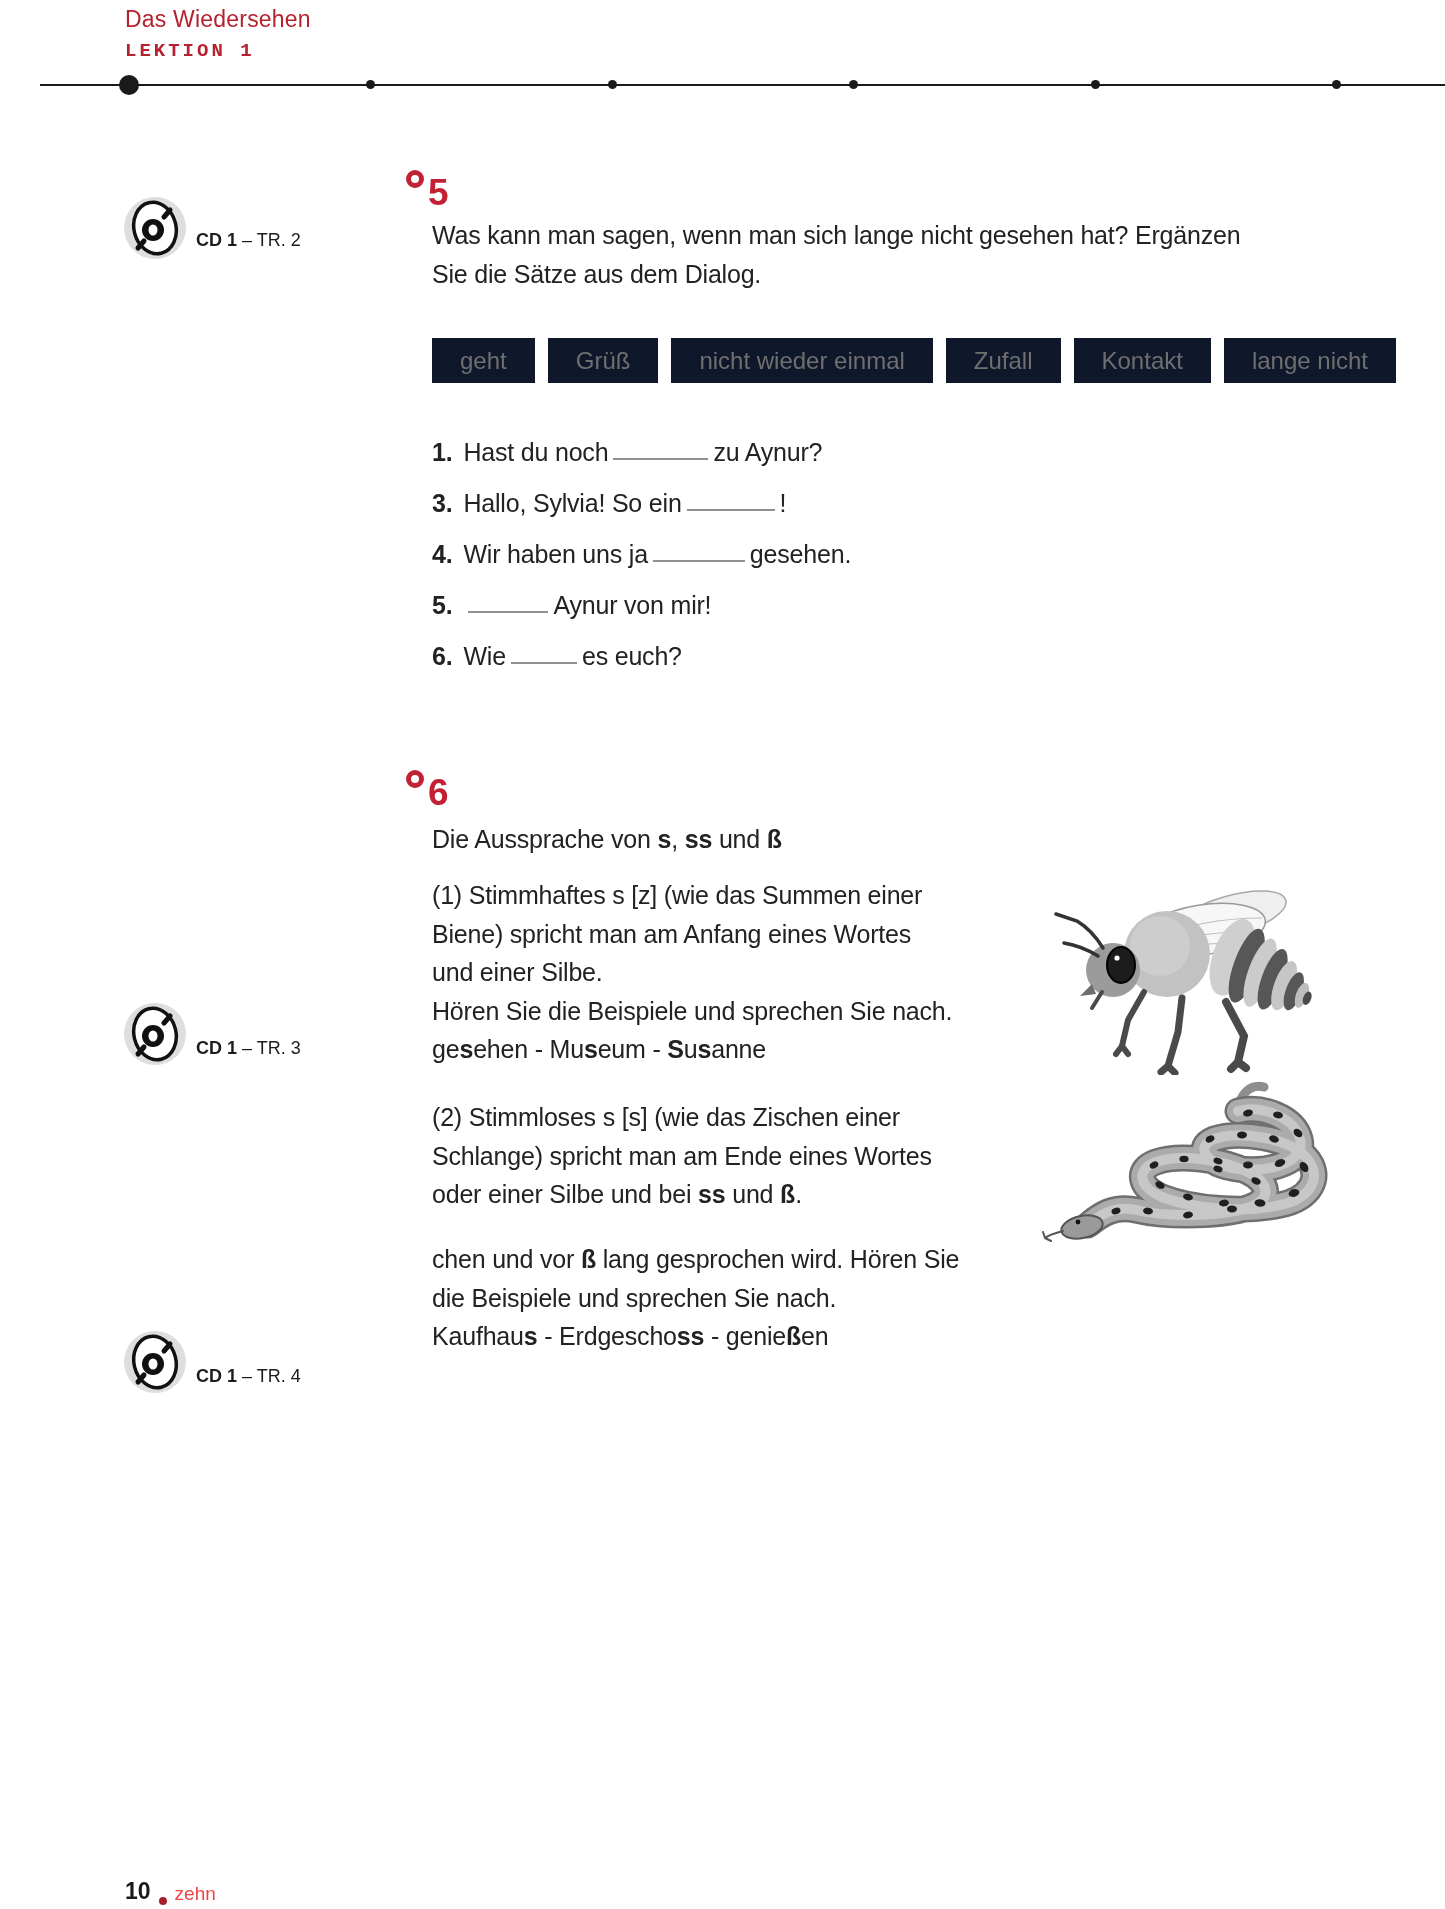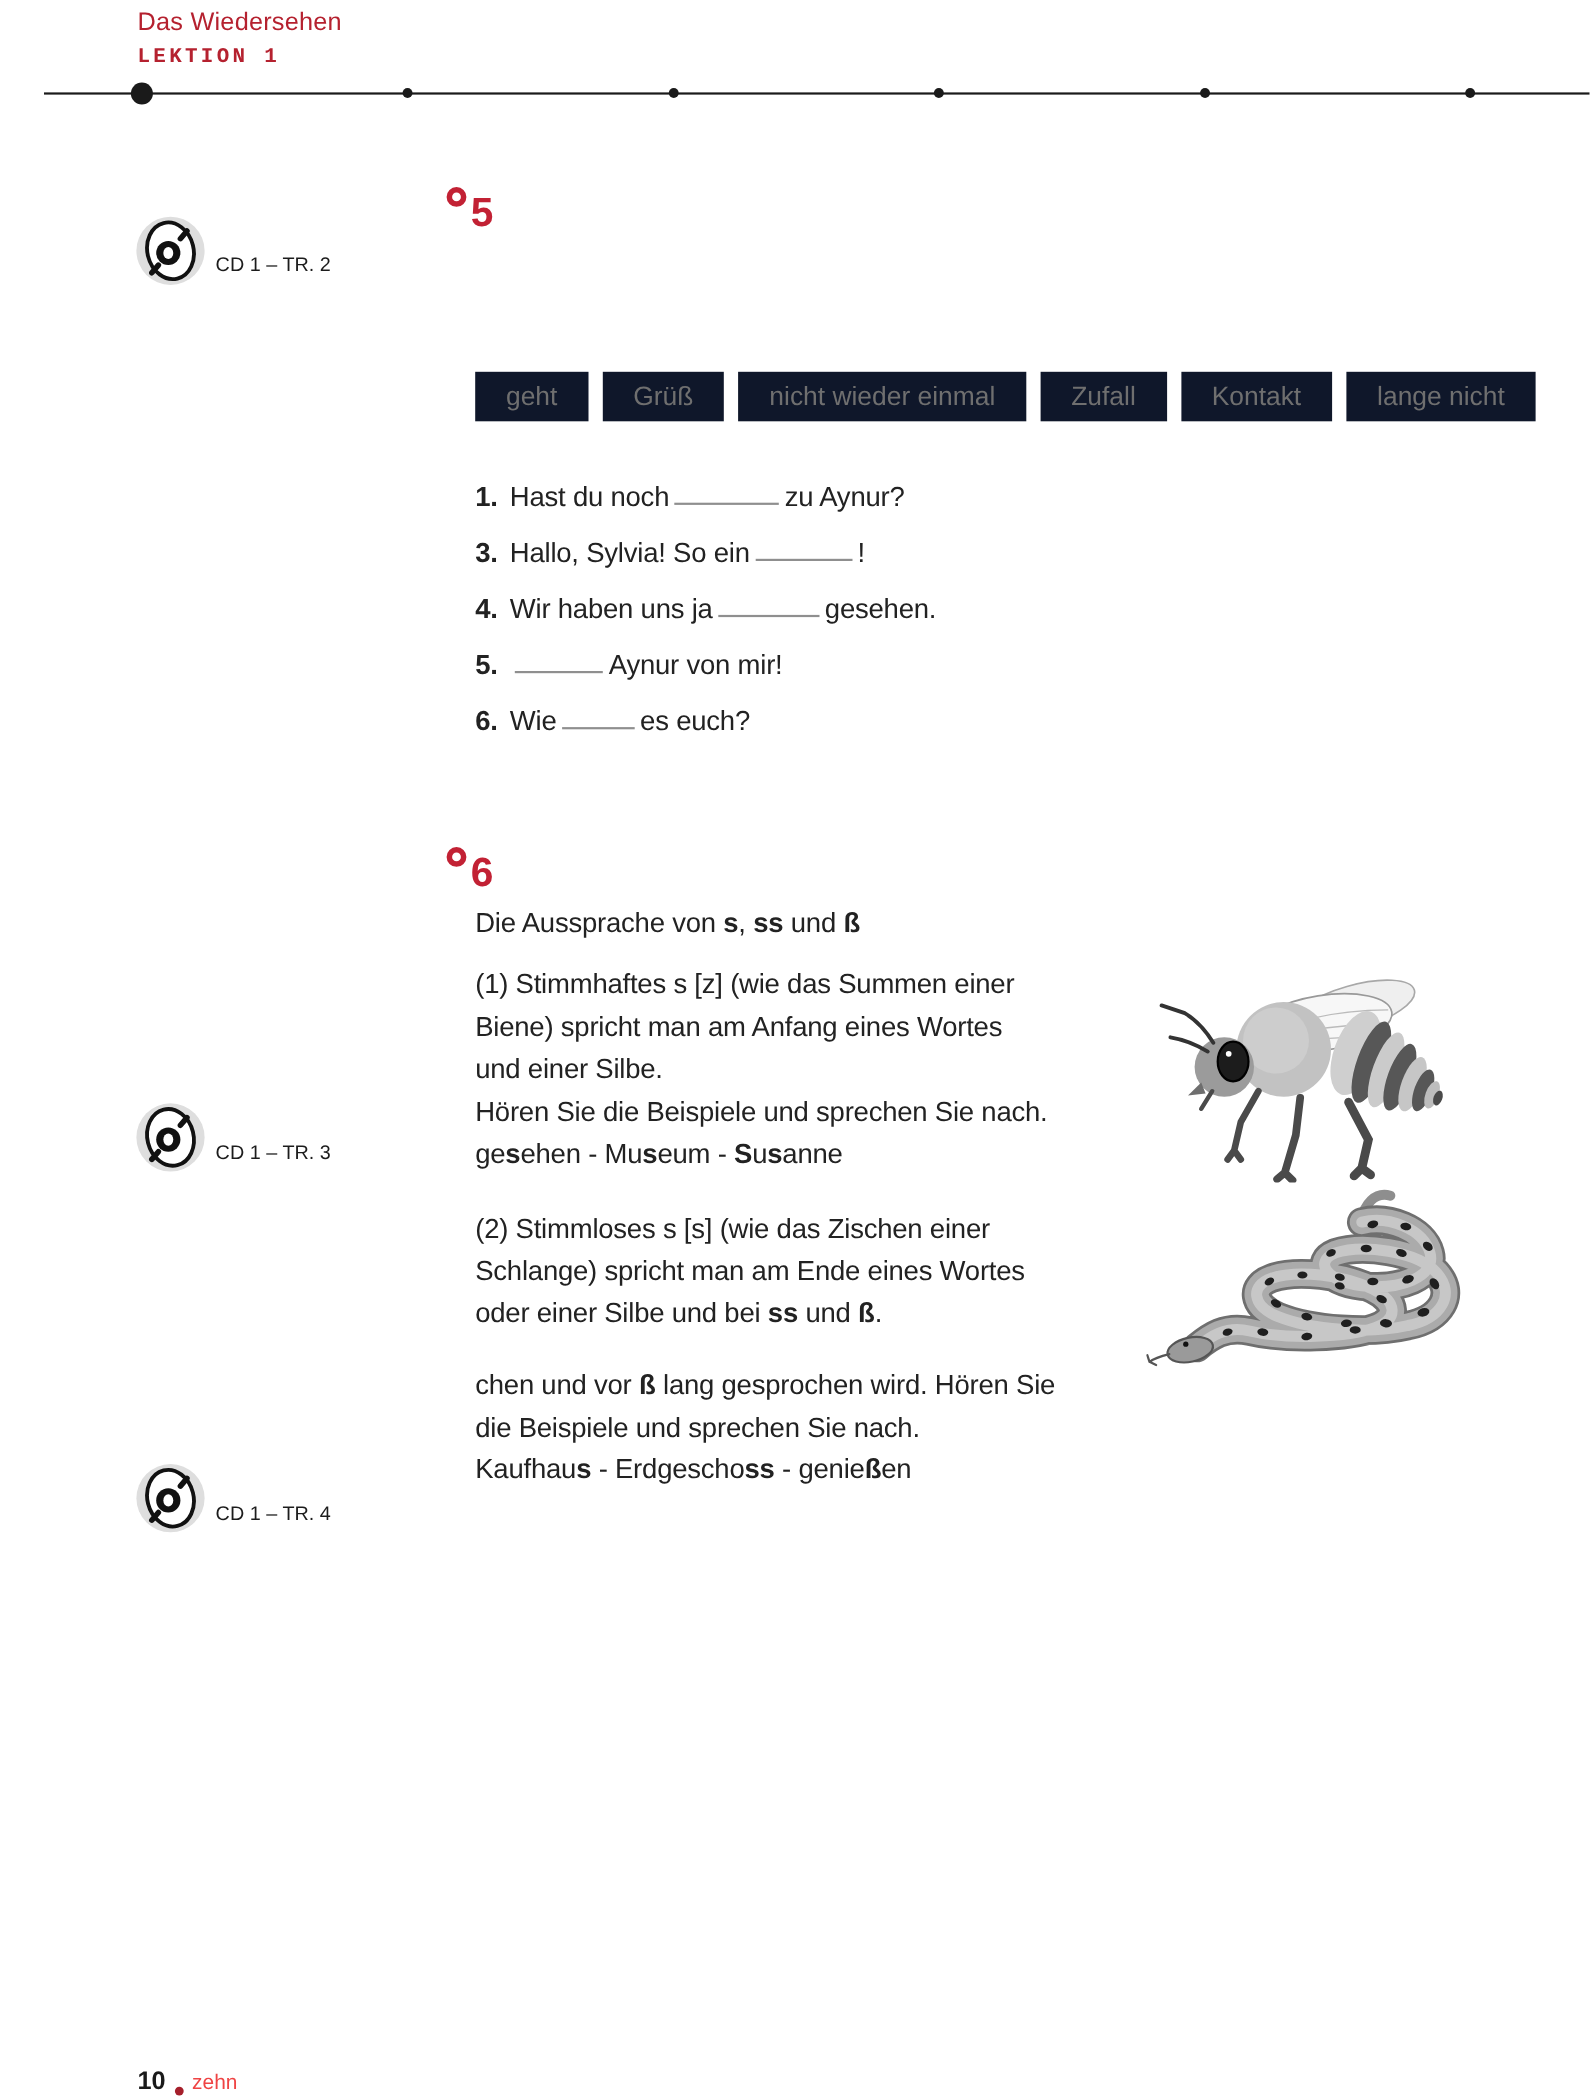--- a/index.html
+++ b/index.html
@@ -15,21 +15,21 @@
   .rule-dot{position:absolute;background:#1a1a1a;border-radius:50%;}
   .dot-big{width:20px;height:20px;top:75px;}
   .dot-small{width:9px;height:9px;top:80px;}
 
   
   .marker-ring{position:absolute;width:8px;height:8px;border:5px solid #c22134;border-radius:50%;}
   .marker-num{position:absolute;font-size:37px;font-weight:700;color:#c22134;line-height:1;}
 
   
   .cd-label{font-size:18px;white-space:nowrap;color:#1c1c1c;}
-  .cd-label .cd{font-weight:400;}
+  .cd-label .cd{font-weight:700;}
   .cd-label .tr{font-weight:400;}
 
   
   .body-text{font-size:25px;line-height:38.5px;letter-spacing:-0.2px;color:#222;}
   .tline{white-space:nowrap;}
   .b{font-weight:700;}
 
   
   .word-bank{display:flex;gap:13px;}
   .word-box{height:45px;line-height:45px;padding:0 28px;background:#0f172a;
@@ -73,20 +73,24 @@
     </svg>
   </div>
   <div class="abs cd-label" style="left:156px;top:230px;">
     <span class="cd">CD 1</span>
     <span class="tr">– TR. 2</span>
   </div>
 
   <div class="marker-ring" style="left:366px;top:170px;"></div>
   <div class="marker-num" style="left:388px;top:174px;">5</div>
 
+  <div class="abs body-text" style="left:392px;top:216px;width:940px;">
+      <div class="tline"><span>Was kann man sagen, wenn man sich lange nicht gesehen hat? Ergänzen</span></div>
+      <div class="tline"><span>Sie die Sätze aus dem Dialog.</span></div>
+    </div>
 
   <div class="abs word-bank" style="left:392px;top:338px;">
       <div class="word-box">geht</div>
       <div class="word-box">Grüß</div>
       <div class="word-box">nicht wieder einmal</div>
       <div class="word-box">Zufall</div>
       <div class="word-box">Kontakt</div>
       <div class="word-box">lange nicht</div>
     </div>
 

